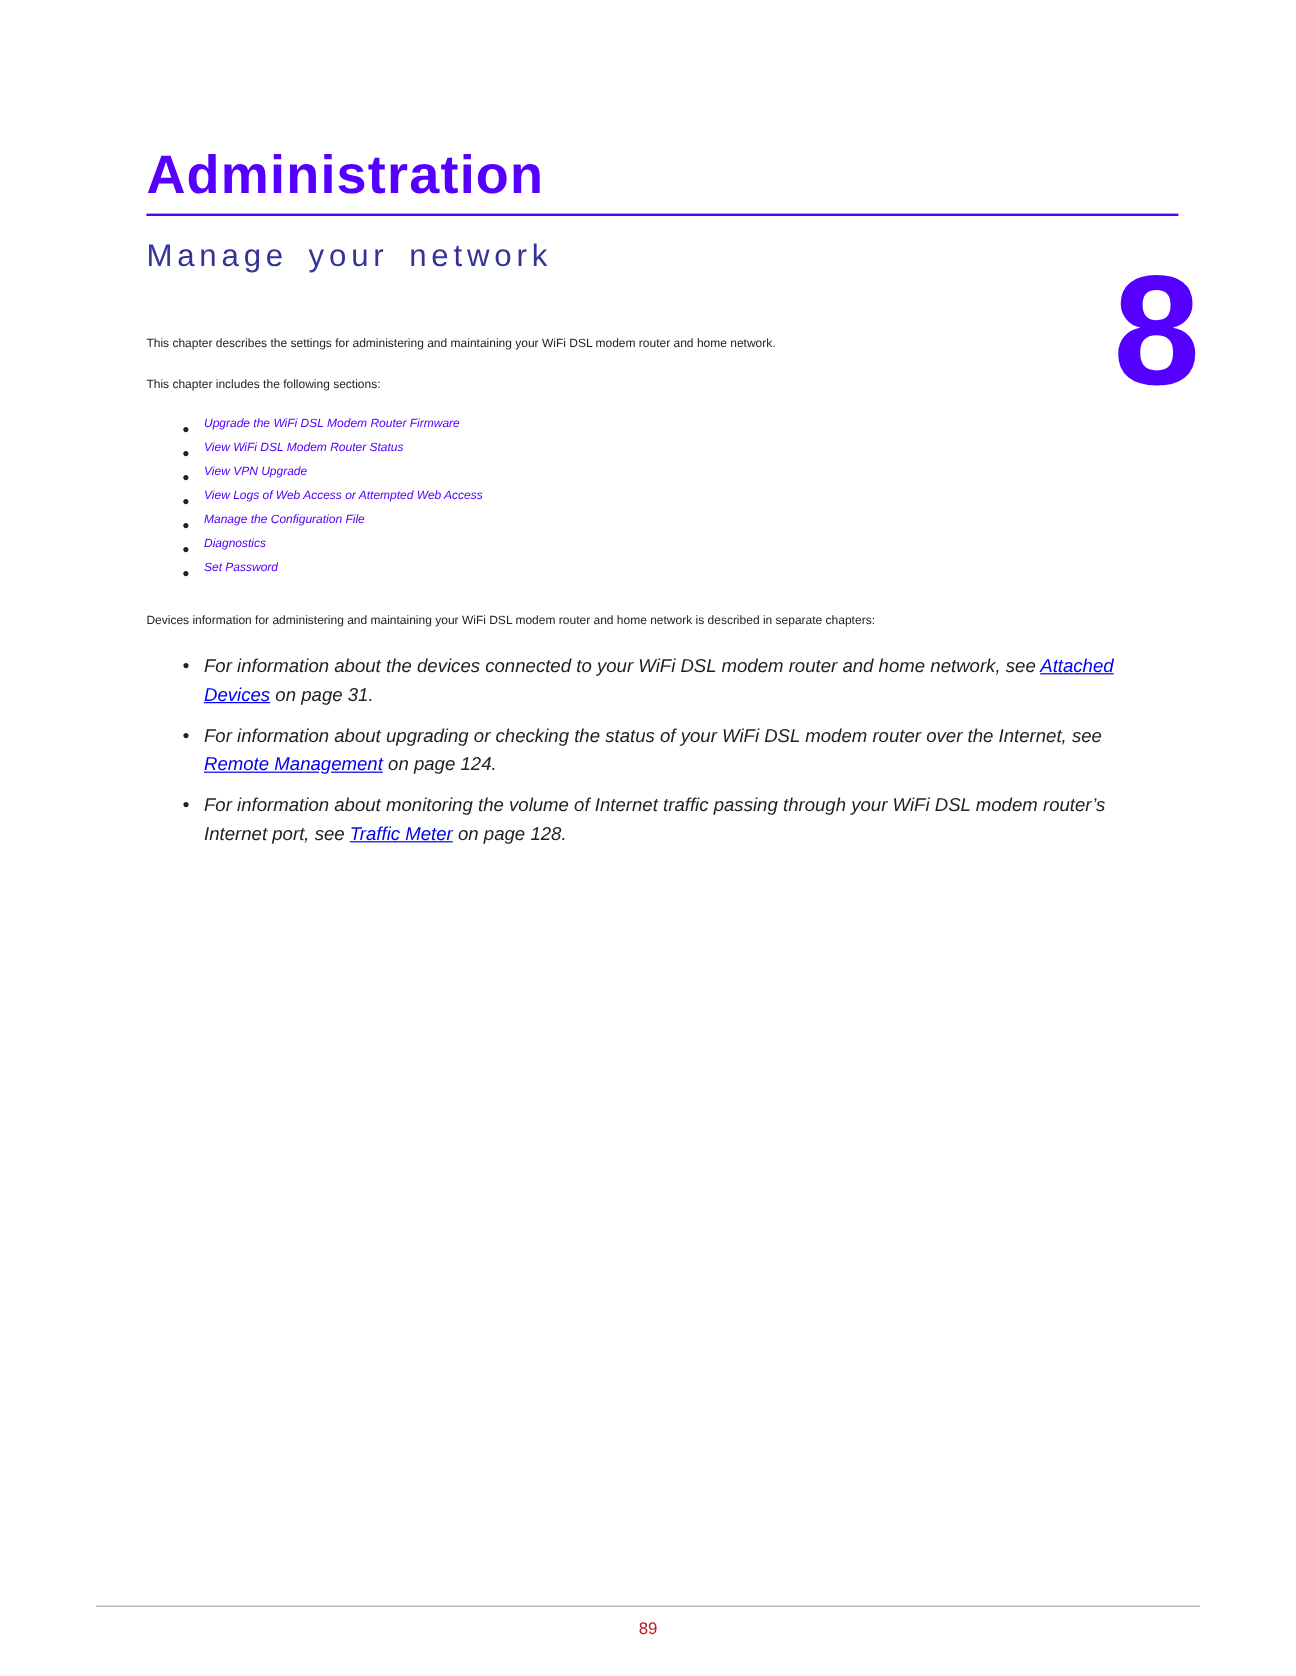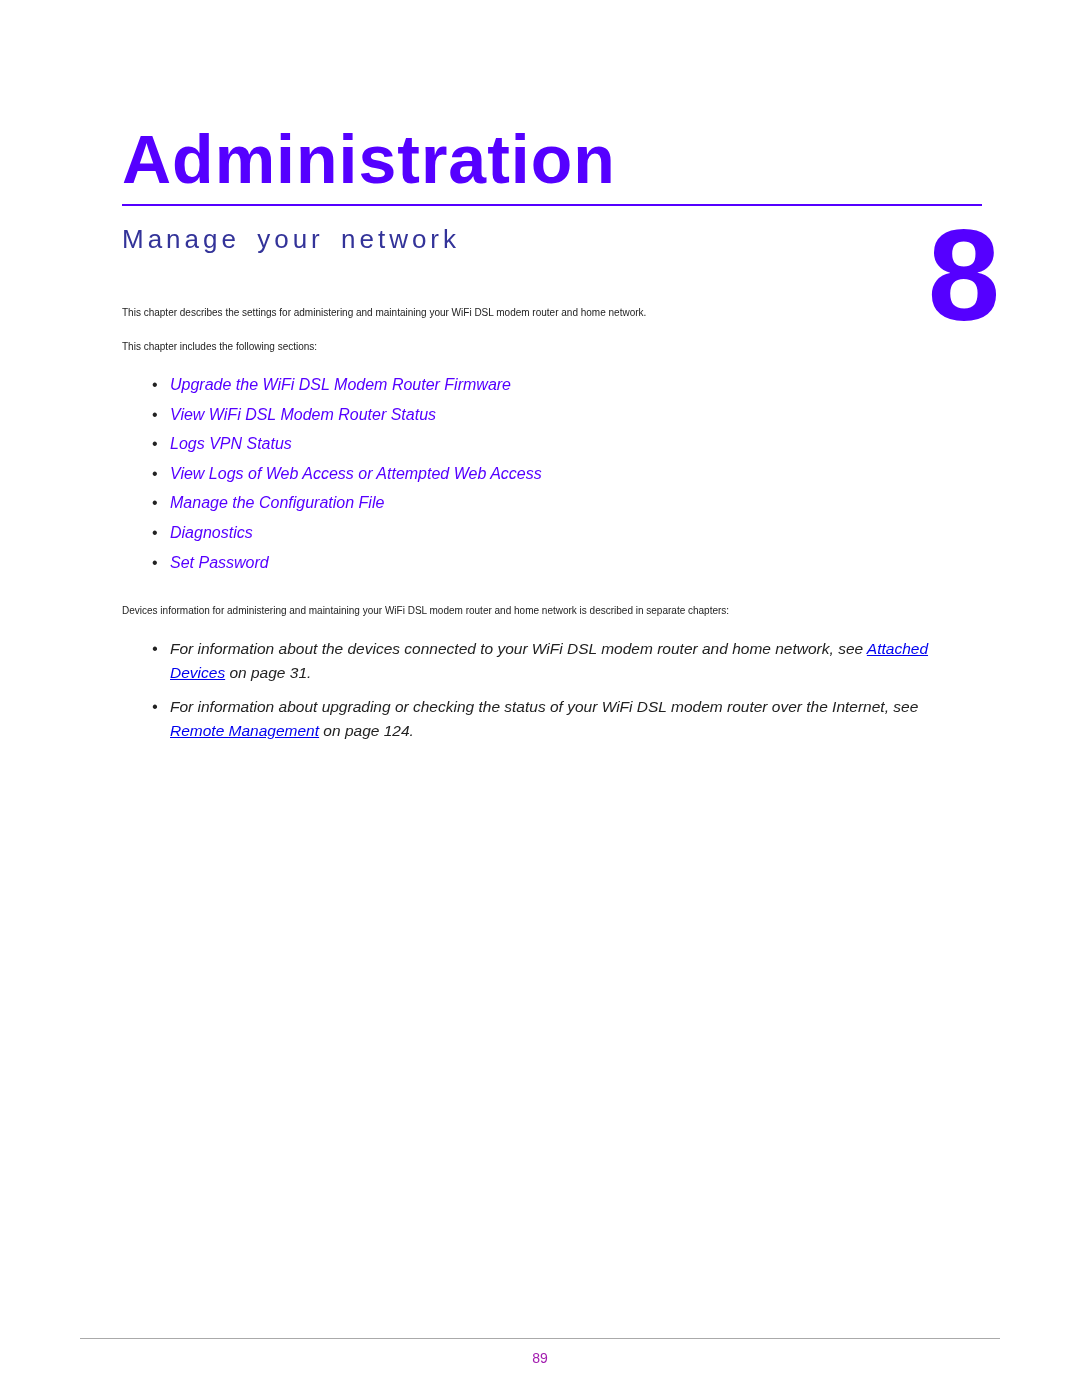--- a/index.html
+++ b/index.html
@@ -34,21 +34,21 @@
       top: 210px;
       right: 80px;
       font-size: 130px;
       font-weight: bold;
       color: #5500ff;
       line-height: 1;
       font-family: Arial, Helvetica, sans-serif;
     }
 
     .chapter-title {
-      font-size: 68px;
+      font-size: 45px;
       font-weight: bold;
       color: #5500ff;
       font-family: Arial, Helvetica, sans-serif;
       margin-bottom: 6px;
       letter-spacing: 1px;
     }
 
     .title-rule {
       border: none;
       border-top: 2px solid #5500ff;
@@ -76,21 +76,21 @@
 
     .section-list {
       list-style: none;
       margin: 12px 0 28px 30px;
     }
 
     .section-list li {
       position: relative;
       padding-left: 18px;
       margin-bottom: 4px;
-      font-size: 16px;
+      font-size: 10px;
       line-height: 1.6;
     }
 
     .section-list li::before {
       content: "•";
       position: absolute;
       left: 0;
       color: #222222;
       font-size: 16px;
     }
@@ -134,21 +134,21 @@
     }
 
     .footer-rule {
       border: none;
       border-top: 1px solid #aaaaaa;
       margin: 0 80px 10px 80px;
     }
 
     .page-number {
       font-size: 14px;
-      color: #a21caf;
+      color: #b91c1c;
     }
   </style>
 </head>
 <body>
 
 <div class="page-container">
 
   <div class="content-area">
 
     <div class="chapter-number">8</div>
@@ -164,21 +164,21 @@
     <p class="body-text">This chapter includes the following sections:</p>
 
     <ul class="section-list">
       <li>
         <a href="#">Upgrade the WiFi DSL Modem Router Firmware</a>
       </li>
       <li>
         <a href="#">View WiFi DSL Modem Router Status</a>
       </li>
       <li>
-        <a href="#">Logs VPN Status</a>
+        <a href="#">View VPN Upgrade</a>
       </li>
       <li>
         <a href="#">View Logs of Web Access or Attempted Web Access</a>
       </li>
       <li>
         <a href="#">Manage the Configuration File</a>
       </li>
       <li>
         <a href="#">Diagnostics</a>
       </li>
@@ -188,20 +188,23 @@
     </ul>
 
     <p class="body-text">Devices information for administering and maintaining your WiFi DSL modem router and home network is described in separate chapters:</p>
 
     <ul class="bullet-list">
       <li>
         <span>For information about the devices connected to your WiFi DSL modem router and home network, see </span><a href="#">Attached Devices</a><span> on page 31.</span>
       </li>
       <li>
         <span>For information about upgrading or checking the status of your WiFi DSL modem router over the Internet, see </span><a href="#">Remote Management</a><span> on page 124.</span>
+      </li>
+      <li>
+        <span>For information about monitoring the volume of Internet traffic passing through your WiFi DSL modem router’s Internet port, see </span><a href="#">Traffic Meter</a><span> on page 128.</span>
       </li>
     </ul>
 
   </div>
 
   <div class="page-footer">
     <hr class="footer-rule">
     <span class="page-number">89</span>
   </div>
 

